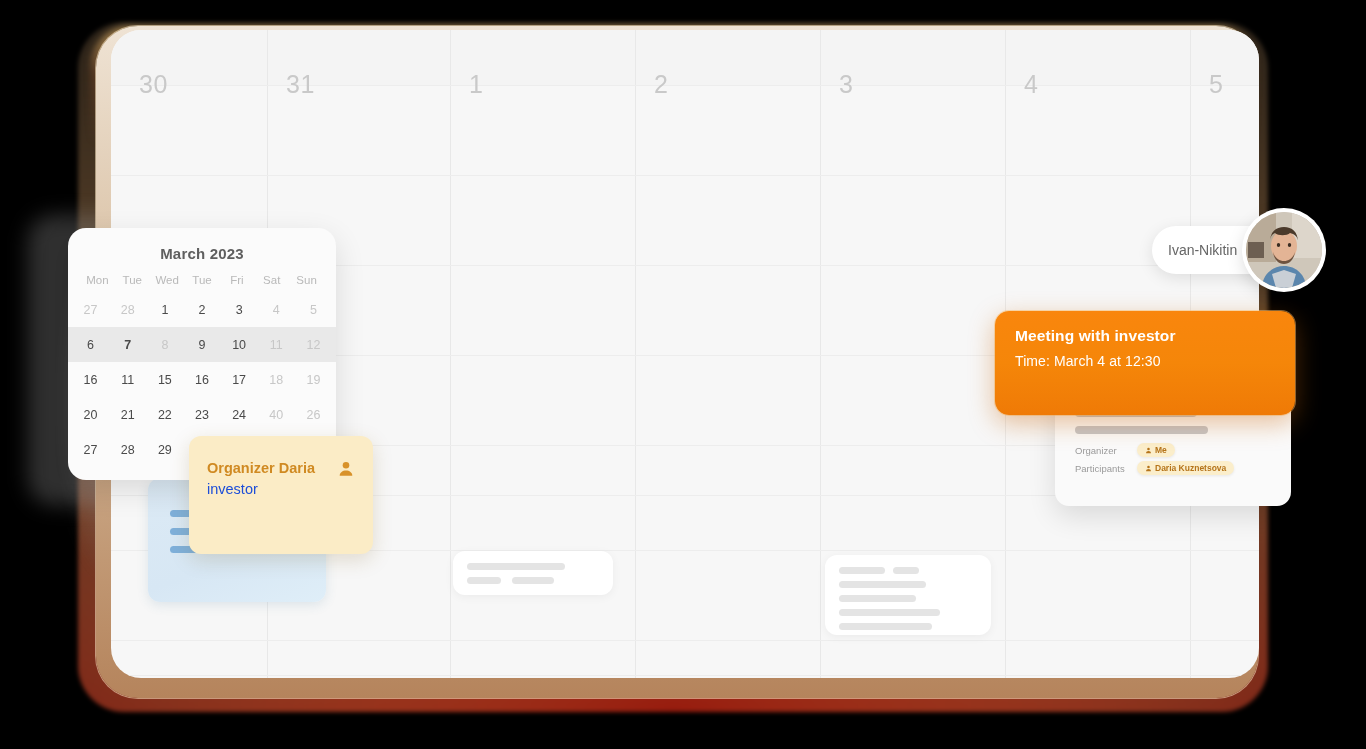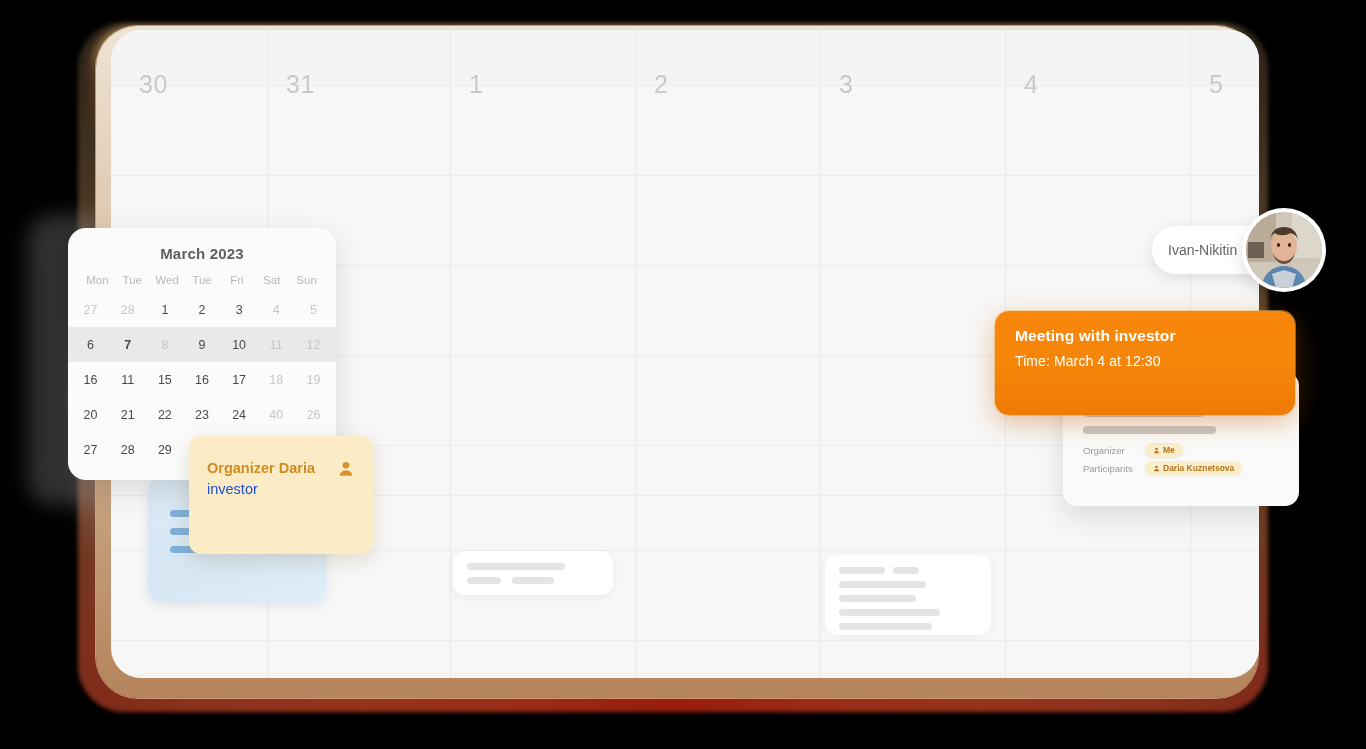--- a/index.html
+++ b/index.html
@@ -135,21 +135,21 @@
     z-index:40;
   }
   .meeting-title { color:#fff; font-size:15.5px; font-weight:bold; letter-spacing:.1px; }
   .meeting-time { color:#fff; font-size:14px; margin-top:8px; letter-spacing:.1px; }
 
   
   .detail {
     position:absolute; left:1055px; top:372px; width:236px; height:134px;
     background:#fafafa; border-radius:14px;
     box-shadow:0 10px 28px rgba(0,0,0,.12);
-    z-index:30; padding:14px 20px;margin-left:8px;
+    z-index:30; padding:14px 20px;
   }
   .dline { height:8px; border-radius:5px; background:#c6c6c9; margin-bottom:9px; }
   .row { display:flex; align-items:center; margin-top:4px; }
   .row-label { font-size:9.5px; color:#9a9a9a; width:62px; }
   .chip {
     background:#fbeecb; border-radius:9px; padding:2px 8px;
     font-size:8.5px; color:#b5741a; font-weight:bold;
     display:inline-flex; align-items:center; gap:3px;
     box-shadow:0 1px 3px rgba(0,0,0,.08);
   }

